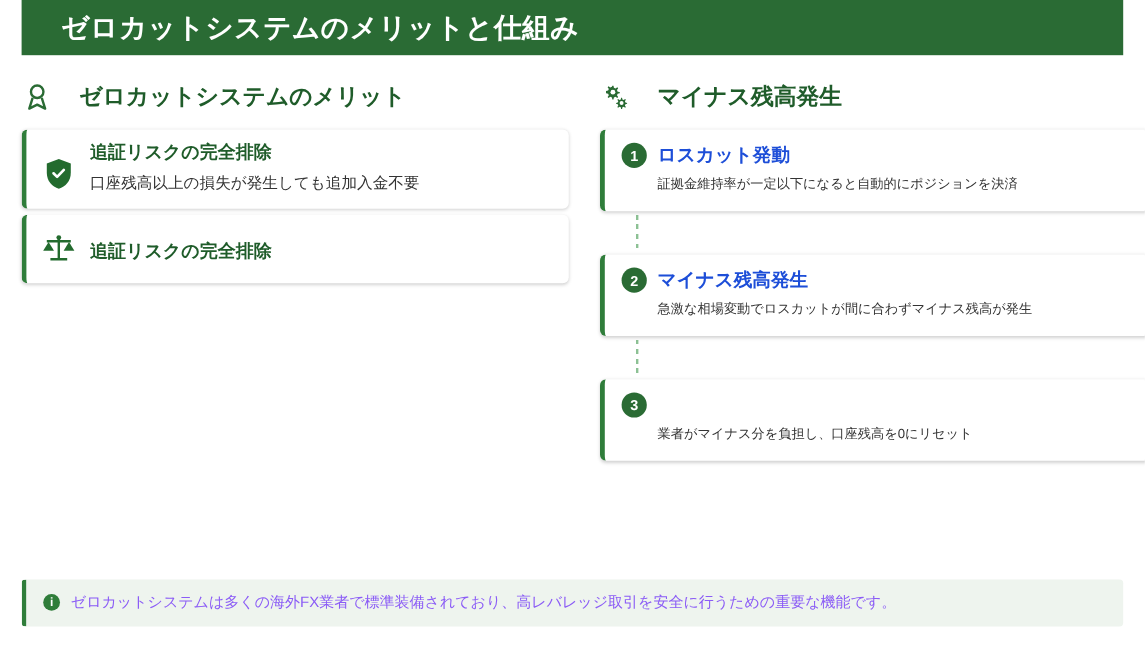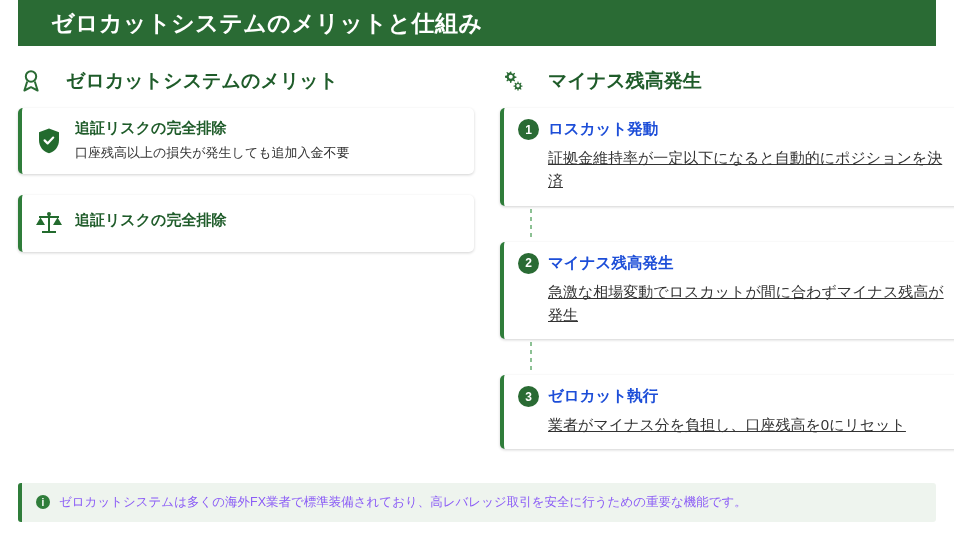--- a/index.html
+++ b/index.html
@@ -70,24 +70,24 @@
     color: #1f5c2a;
   }
 
   
   .card {
     position: relative;
     background: #ffffff;
     border-radius: 5px;
     box-shadow: 0 1px 3px rgba(0,0,0,0.18);
     border-left: 4px solid #2f7d3a;
-    margin-bottom: 21px;
+    margin-bottom: 5px;
     padding: 11px 14px 12px 12px;
     display: flex;
-    align-items: center;
+    align-items: flex-end;
     gap: 11px;
     box-sizing: border-box;
   }
   .card-icon {
     flex: none;
     width: 30px;
     height: 34px;
     display: flex;
     align-items: center;
     justify-content: center;
@@ -137,25 +137,24 @@
     align-items: center;
     justify-content: center;
     flex: none;
   }
   .step-title {
     color: #1d4ed8;
     font-size: 15.5px;
     font-weight: bold;
   }
   .step-desc {
-    font-size: 15px;
+    font-size: 11px;
     color: #333333;
     line-height: 1.55;
     padding-left: 30px;
-    text-decoration: underline;
   }
   .connector {
     height: 36px;
     display: flex;
     align-items: center;
     padding-left: 30px;
   }
   .connector-line {
     width: 2px;
     height: 30px;
@@ -293,21 +292,20 @@
           <div class="step-desc">急激な相場変動でロスカットが間に合わずマイナス残高が発生</div>
         </div>
 
         <div class="connector">
           <div class="connector-line"></div>
         </div>
 
         <div class="step">
           <div class="step-head">
             <span class="step-num">3</span>
-            <span class="step-title">ゼロカット執行</span>
           </div>
           <div class="step-desc">業者がマイナス分を負担し、口座残高を0にリセット</div>
         </div>
 
       </div>
     </div>
   </div>
 
   <div class="footer-note">
     <span class="footer-icon">i</span>

